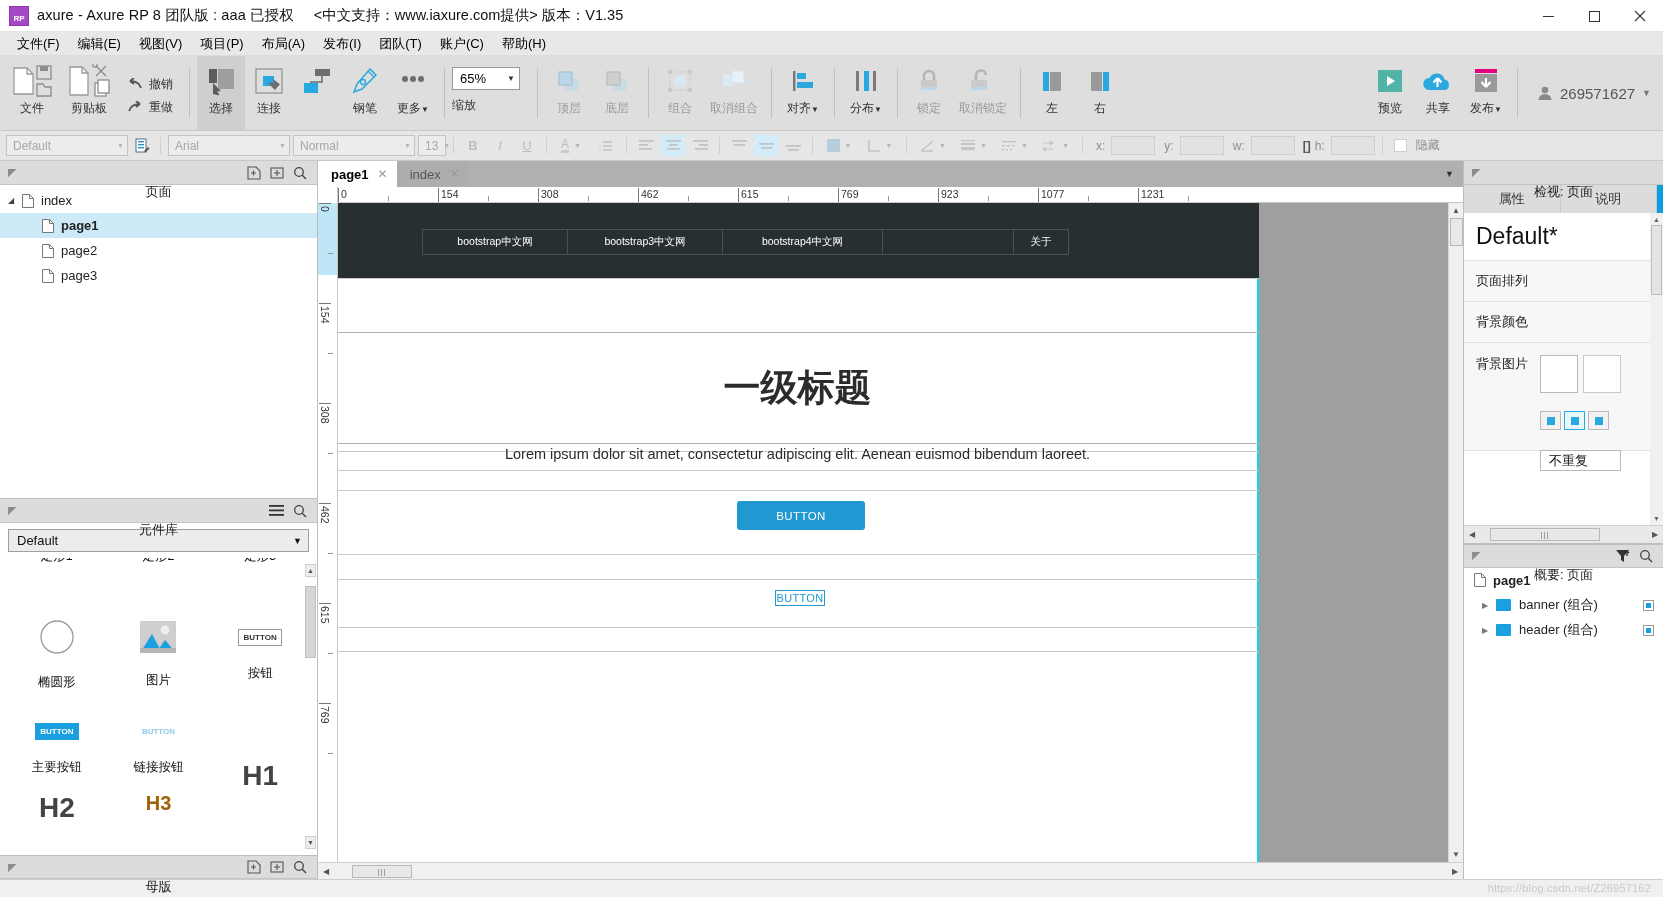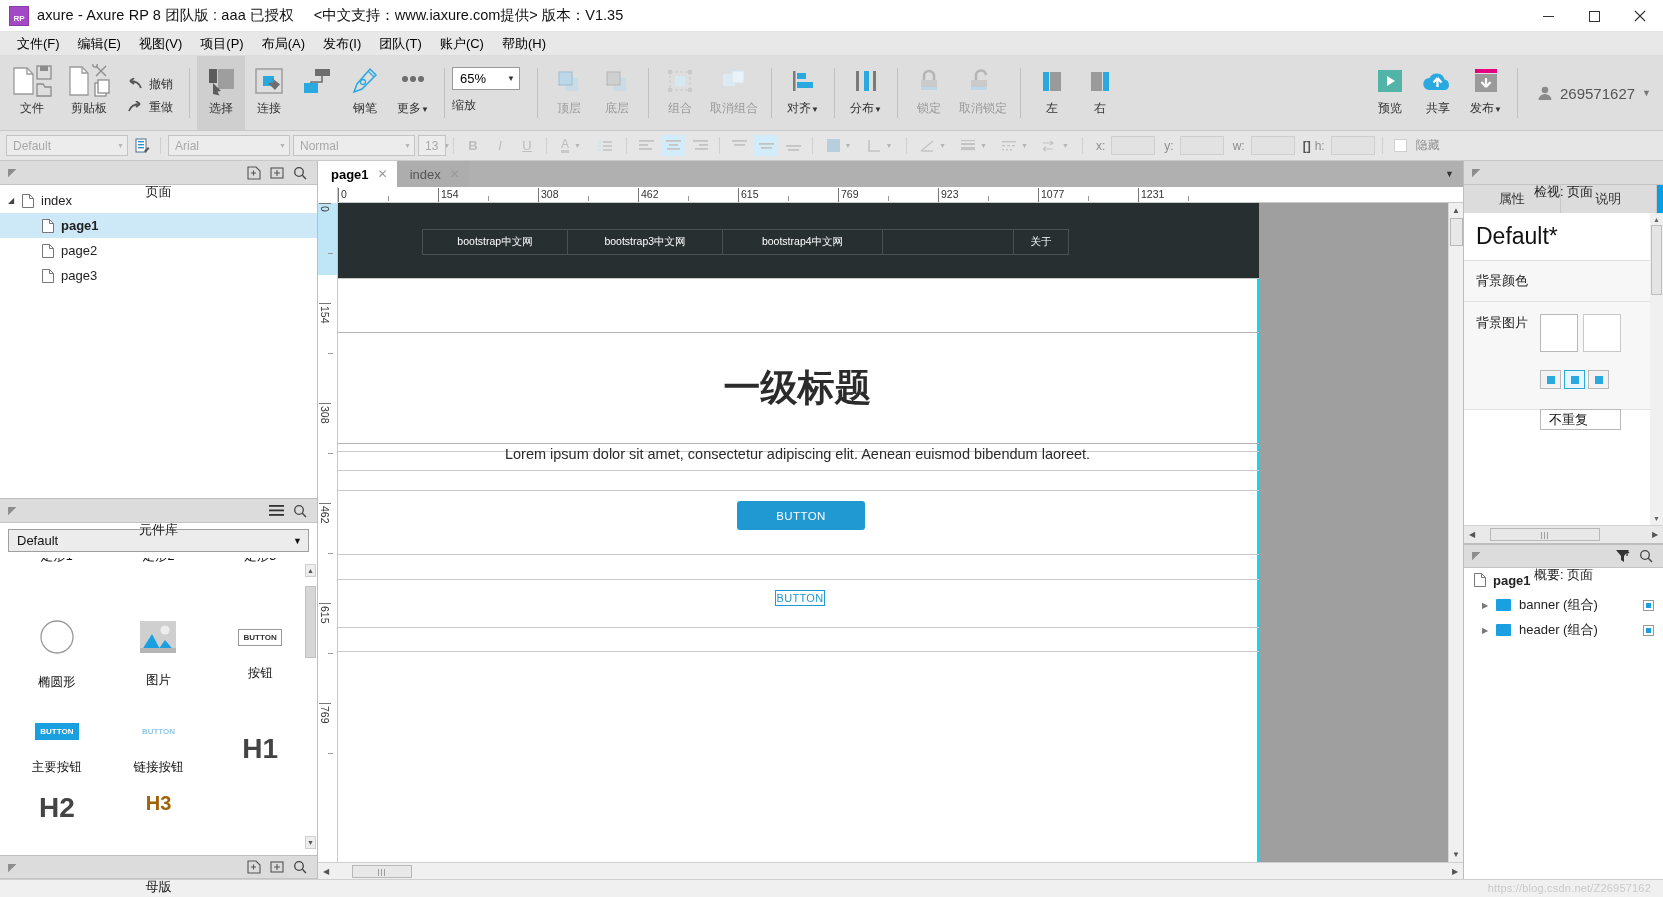--- a/index.html
+++ b/index.html
@@ -873,21 +873,21 @@
           </div>
           <div class="lib-cell">
             <div style="width:44px;height:17px;background:#1a9fe0;display:flex;align-items:center;justify-content:center;font-size:8px;font-weight:bold;color:#fff">BUTTON</div>
             <span class="lib-cell-label">主要按钮</span>
           </div>
           <div class="lib-cell">
             <div style="width:44px;height:17px;display:flex;align-items:center;justify-content:center;font-size:8px;font-weight:bold;color:#8fc8e8">BUTTON</div>
             <span class="lib-cell-label">链接按钮</span>
           </div>
 
-          <div class="lib-cell" style="justify-content:center">
+          <div class="lib-cell" style="justify-content:flex-end">
             <span style="font-size:28px;font-weight:bold;color:#444">H1</span>
           </div>
           <div class="lib-cell" style="justify-content:flex-start">
             <span style="font-size:28px;font-weight:bold;color:#444">H2</span>
           </div>
           <div class="lib-cell" style="justify-content:flex-start">
             <span style="font-size:20px;font-weight:bold;color:#a16207">H3</span>
           </div>
 
           <div class="lib-scroll-arrow" style="top:6px">▲</div>
@@ -1028,20 +1028,21 @@
         <span class="ph-left">◤</span>
         <span class="panel-title">检视: 页面</span>
       </div>
       <div class="insp-tabs">
         <div class="insp-tab active">属性</div>
         <div class="insp-tab">说明</div>
         <div class="insp-accent"></div>
       </div>
       <div class="insp-body">
         <div class="insp-default">Default*</div>
+        <div class="insp-row">页面排列</div>
         <div class="insp-row">背景颜色</div>
         <div class="insp-row tall">
           <span>背景图片</span>
           <div class="bgimg-controls">
             <div style="display:flex;gap:5px">
               <div class="img-well"></div>
               <div class="img-well" style="border-color:#c9c9c9"></div>
             </div>
             <div class="tile-btns">
               <div class="tile-btn">

